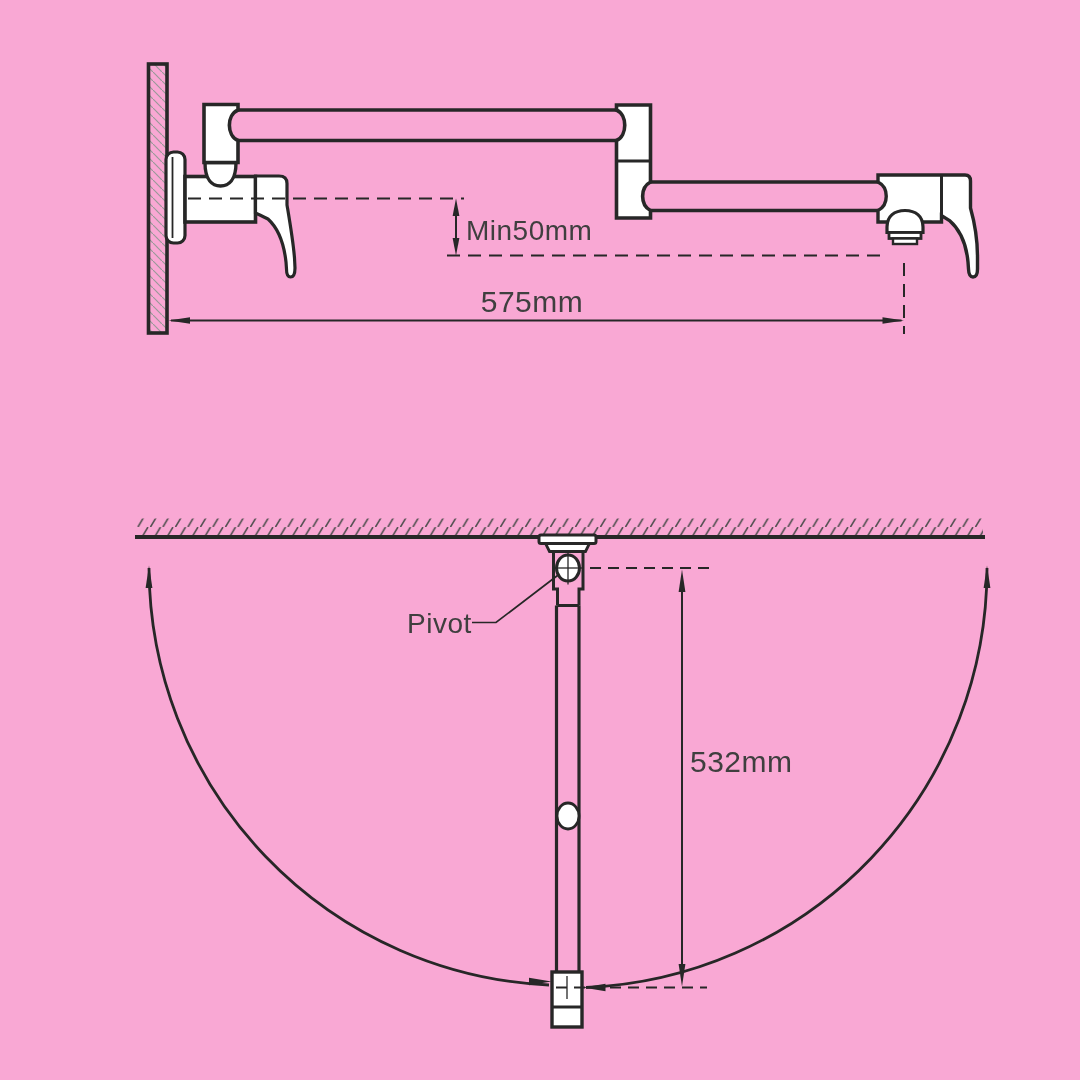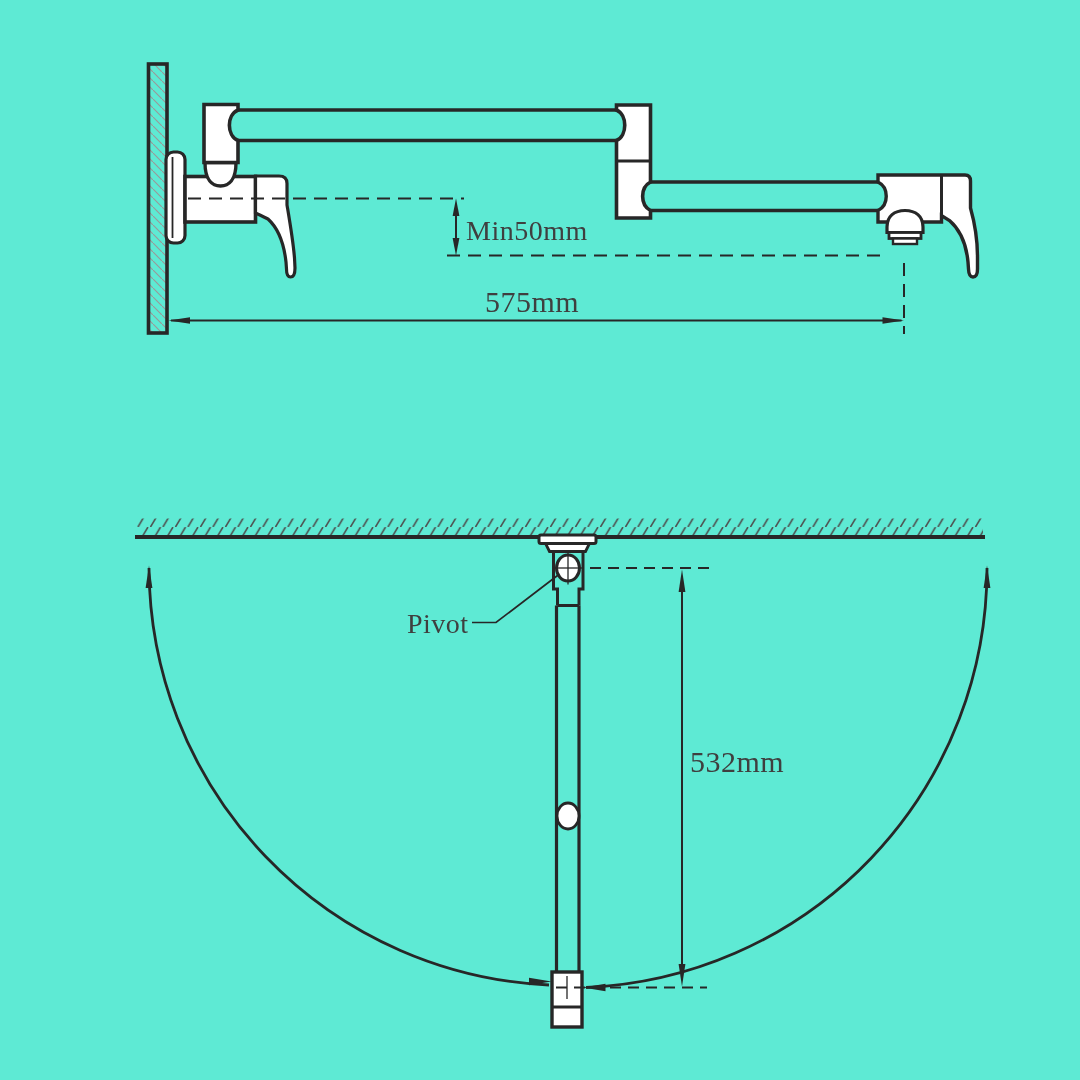--- a/index.html
+++ b/index.html
@@ -1,18 +1,18 @@
 <!DOCTYPE html>
 <html><head>
 <meta charset="utf-8">
 <style>
   html,body{margin:0;padding:0;background:#ffffff;}
   .canvas{
-    width:1080px;height:1080px;background:#5eead4;position:relative;
-    font-family:Liberation Serif, serif;
+    width:1080px;height:1080px;background:#f9a8d4;position:relative;
+    font-family:Liberation Sans, sans-serif;
     text-align:center;
   }
   svg{display:block;}
   .ln{stroke:#272727;fill:none;}
   .shape{stroke:#272727;fill:#ffffff;}
   .dash{stroke:#272727;fill:none;stroke-dasharray:13 8;stroke-width:2;}
   .dash2{stroke:#272727;fill:none;stroke-dasharray:11 7;stroke-width:1.8;}
   .dim{stroke:#272727;fill:none;stroke-width:2;}
   .arrow{fill:#272727;stroke:none;}
   .thin{stroke:#272727;stroke-width:1.3;fill:none;}

